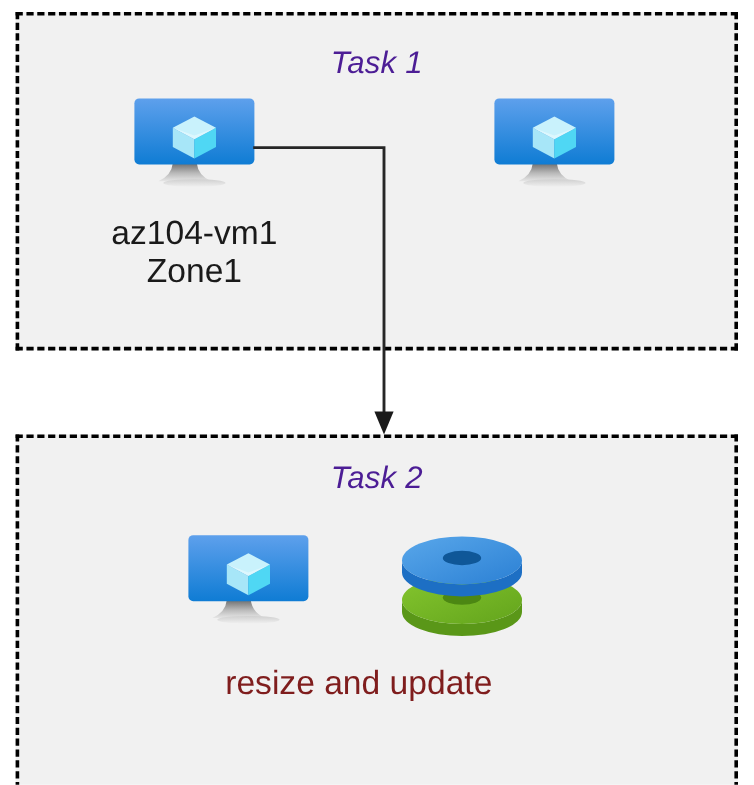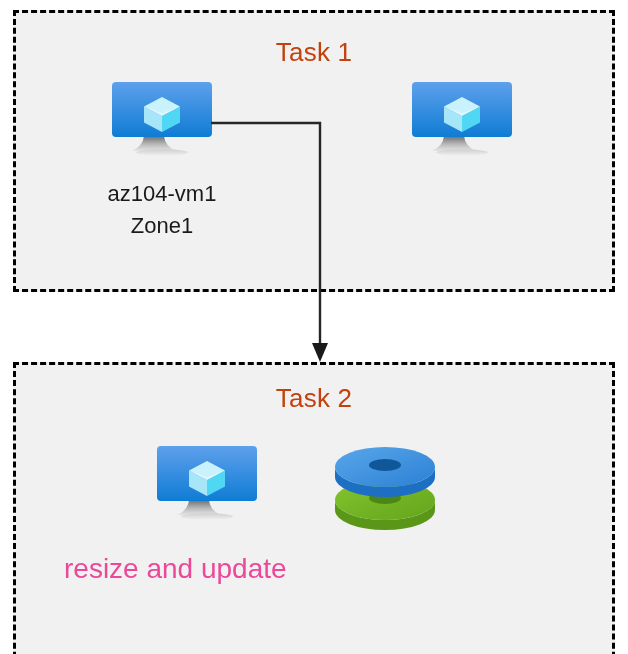--- a/index.html
+++ b/index.html
@@ -30,25 +30,26 @@
     border: 3px dashed #000000;
   }
   #task1-box { left: 13px;  top: 10px;  width: 602px; height: 282px; }
   #task2-box { left: 13px;  top: 362px; width: 602px; height: 341px; }
 
   .task-title {
     position: absolute;
     left: 0;
     width: 100%;
     text-align: center;
-    color: #c2410c;
+    color: #4c1d95;
     font-size: 26px;
     line-height: 30px;
     letter-spacing: 0.2px;
     white-space: nowrap;
+    font-style: italic;
   }
   #task1-title { top: 24px; }
   #task2-title { top: 18px; }
 
   
   .vm-icon {
     position: absolute;
     width: 104px;
     height: 84px;
   }
@@ -66,33 +67,34 @@
     width: 110px;
     height: 92px;
   }
   #disk-icon svg { display: block; width: 100%; height: 100%; }
 
   
   .node-label {
     position: absolute;
     text-align: center;
     color: #1a1a1a;
-    font-size: 22px;
+    font-size: 28px;
     line-height: 32px;
     white-space: pre-line;
   }
   #vm1-label { left: 62px;  top: 178px; width: 200px; }
   #vm2-label { left: 362px; top: 178px; width: 200px; }
 
   #task2-caption {
     position: absolute;
     left: 64px;
     top: 552px;
     width: 470px;
-    color: #ec4899;
+    text-align: center;
+    color: #7f1d1d;
     font-size: 28px;
     line-height: 34px;
     white-space: nowrap;
   }
 
   
   #connector {
     position: absolute;
     left: 0;
     top: 0;

